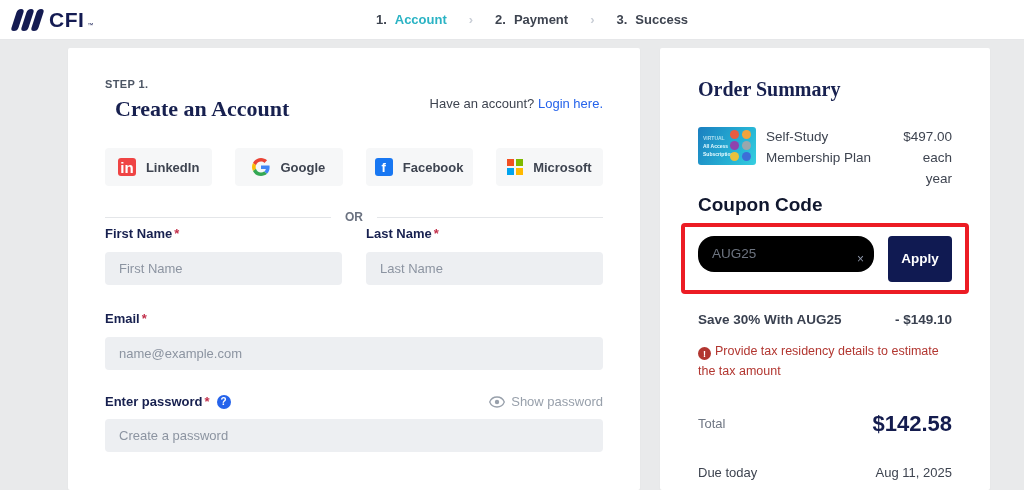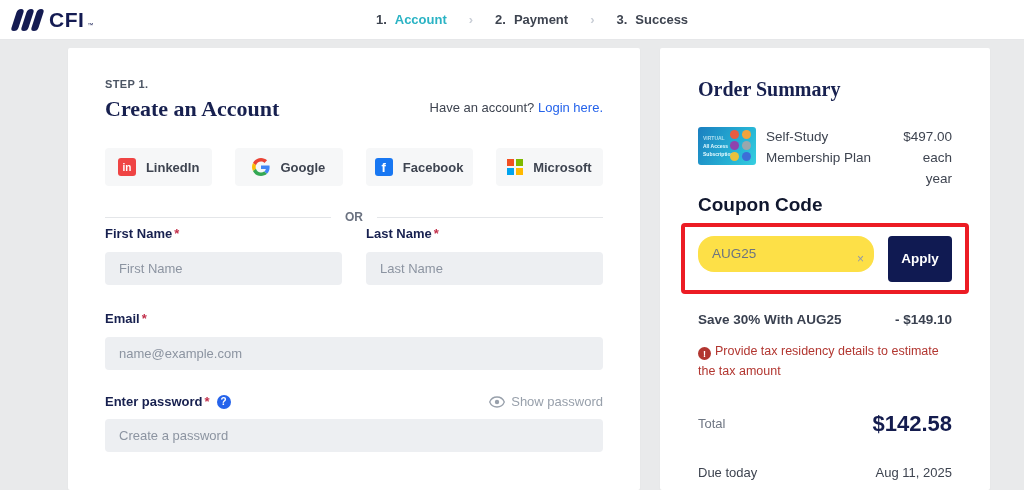--- a/index.html
+++ b/index.html
@@ -23,31 +23,31 @@
   .step.active .lbl { color:#2ab3c4; }
   .step-sep { color:#c9ced6; font-size:13px; font-weight:bold; }
 
   .body-area { display:flex; padding-top:8px; height:450px; }
 
   .card { background:#ffffff; border-radius:2px; box-shadow:0 1px 2px rgba(0,0,0,0.04); }
   .card-left { margin-left:68px; width:572px; padding:30px 37px 0 37px; }
   .card-right { margin-left:20px; width:330px; padding:30px 38px 0 38px; position:relative; }
 
   .step-label { font-size:11px; font-weight:bold; color:#4c5564; letter-spacing:0.4px; }
-  .form-title-row { display:flex; justify-content:space-between; align-items:center; margin-top:6px; }
+  .form-title-row { display:flex; justify-content:space-between; align-items:flex-start; margin-top:6px;margin-left:10px; }
   .form-title { font-family:"Liberation Serif", serif; font-size:22px; font-weight:bold; color:#17204f; }
   .login-row { font-size:13px; color:#3e4450; padding-bottom:3px; }
   .login-link { color:#2563eb; text-decoration:none; cursor:pointer; }
 
   .social-row { display:flex; gap:23px; margin-top:26px; }
   .social-btn { flex:1; height:38px; background:#f6f7f8; border:none; border-radius:4px;
     display:flex; align-items:center; justify-content:center; gap:10px;
     font-family:"Liberation Sans", sans-serif; font-size:13px; font-weight:bold; color:#3e4450; cursor:pointer; }
   .icon-li { width:18px; height:18px; background:#ef4444; border-radius:3px; color:#fff;
-    font-size:10px; font-weight:bold; display:flex; align-items:center; justify-content:center; }
+    font-size:15px; font-weight:bold; display:flex; align-items:center; justify-content:center; }
   .icon-fb { width:18px; height:18px; background:#1877f2; border-radius:3px; color:#fff;
     font-size:13px; font-weight:bold; display:flex; align-items:center; justify-content:center; }
   .icon-g { width:18px; height:18px; }
   .icon-ms { width:16px; height:16px; display:grid; grid-template-columns:7px 7px; grid-template-rows:7px 7px; gap:2px; }
   .icon-ms span:nth-child(1){background:#f25022;} .icon-ms span:nth-child(2){background:#7fba00;}
   .icon-ms span:nth-child(3){background:#00a4ef;} .icon-ms span:nth-child(4){background:#ffb900;}
 
   .or-divider { display:flex; align-items:center; gap:14px; margin-top:24px; }
   .or-divider .line { flex:1; height:1px; background:#e4e6e9; }
   .or-divider .or-text { font-size:12px; font-weight:bold; color:#6b7280; }
@@ -76,21 +76,21 @@
   .thumb-line { font-size:5px; color:#e8fbff; font-weight:bold; line-height:8px; white-space:nowrap; }
   .thumb-dots { position:absolute; right:4px; top:3px; display:grid; grid-template-columns:10px 10px; gap:2px; }
   .thumb-dots span { width:9px; height:9px; border-radius:50%; }
   .plan-name { margin-left:10px; font-size:13.5px; color:#3e4450; line-height:1.55; width:130px; }
   .plan-price { margin-left:auto; text-align:right; font-size:13.5px; color:#3e4450; line-height:1.55; }
 
   .coupon-label { font-size:19px; font-weight:bold; color:#10172e; margin-top:4px; }
 
   .coupon-row { display:flex; gap:14px; margin-top:20px; position:relative; }
   .coupon-input-wrap { flex:1; position:relative; }
-  .coupon-input { width:100%; height:36px; background:#fde047; border:none; border-radius:16px;
+  .coupon-input { width:100%; height:36px; background:#000000; border:none; border-radius:16px;
     padding:0 26px 0 14px; font-family:"Liberation Sans", sans-serif; font-size:13.5px; color:#6d7480; outline:none; }
   .coupon-clear { position:absolute; right:10px; top:50%; transform:translateY(-50%);
     font-size:12px; color:#8f98ab; cursor:pointer; }
   .apply-btn { width:64px; height:46px; background:#101a52; color:#ffffff; border:none; border-radius:4px;
     font-family:"Liberation Sans", sans-serif; font-size:13.5px; font-weight:bold; cursor:pointer; }
   .annotation-rect { position:absolute; left:-17px; right:-17px; top:-13px; bottom:-12px;
     border:4px solid #ec1c24; border-radius:4px; pointer-events:none; }
 
   .discount-row { display:flex; justify-content:space-between; margin-top:30px;
     font-size:13.5px; font-weight:bold; color:#3a4150; }

